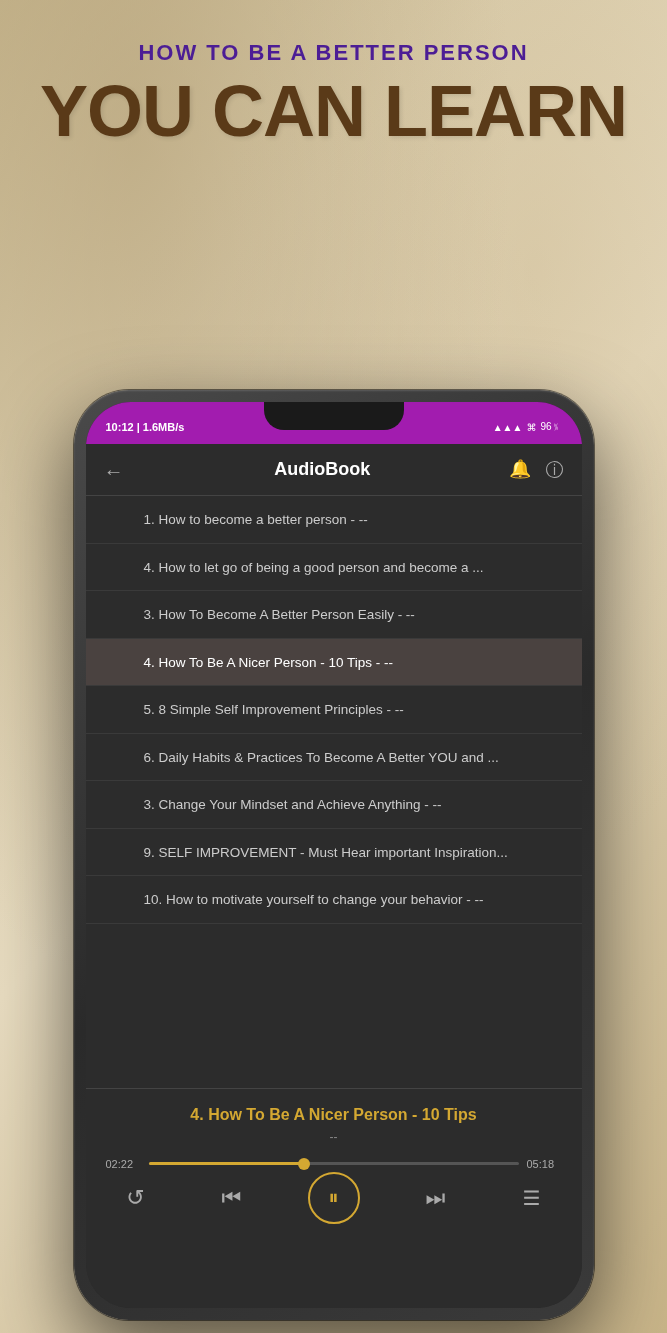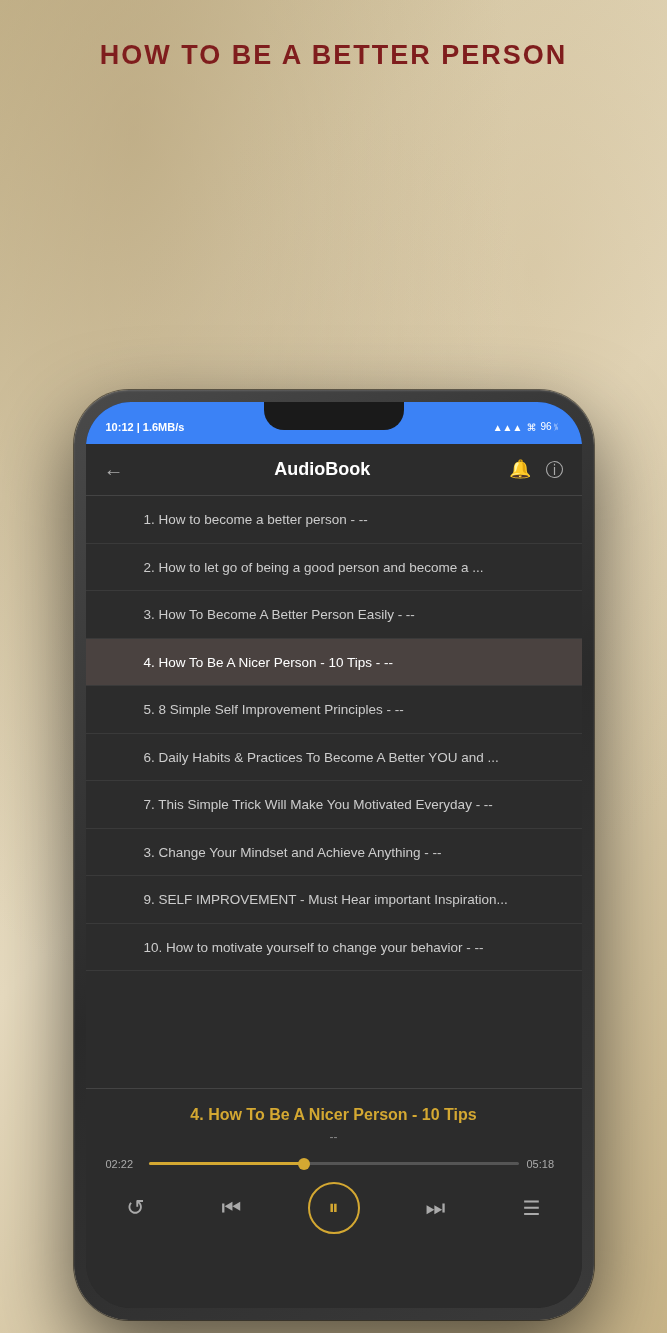--- a/index.html
+++ b/index.html
@@ -26,23 +26,23 @@
     
     .header-section {
       position: absolute;
       top: 40px;
       left: 0; right: 0;
       text-align: center;
       z-index: 10;
     }
 
     .subtitle-text {
-      font-size: 27px;
+      font-size: 22px;
       font-weight: 700;
-      color: #7f1d1d;
+      color: #4c1d95;
       letter-spacing: 2px;
       text-transform: uppercase;
       font-family: Arial, sans-serif;
       margin-bottom: 8px;
     }
 
     .main-title {
       font-size: 72px;
       font-weight: 900;
       color: #5a3a18;
@@ -99,21 +99,21 @@
       border-radius: 0 0 20px 20px;
       z-index: 20;
     }
 
     
     .status-bar {
       position: absolute;
       top: 0;
       left: 0; right: 0;
       height: 42px;
-      background: #3b82f6;
+      background: #a21caf;
       display: flex;
       align-items: center;
       padding: 8px 20px 0;
       z-index: 15;
     }
 
     .status-time {
       font-size: 11px;
       color: #ffffff;
       font-weight: 600;
@@ -225,21 +225,21 @@
       font-size: 12px;
       text-align: center;
       margin-bottom: 14px;
     }
 
     
     .progress-container {
       display: flex;
       align-items: center;
       gap: 8px;
-      margin-bottom: 12px;
+      margin-bottom: 2px;
     }
 
     .progress-time {
       color: #aaa;
       font-size: 11px;
       min-width: 35px;
     }
 
     .progress-track {
       flex: 1;
@@ -310,21 +310,21 @@
     }
   </style>
 </head>
 <body>
 
 <div class="bg"></div>
 
 <div class="header-section">
   <div class="subtitle-text">HOW TO BE A BETTER PERSON</div>
   <div class="main-title">
-    <br>
+    <span>YOU CAN LEARN</span><br>
   </div>
 </div>
 
 <div class="phone-container">
   <div class="phone-shell">
     <div class="phone-screen">
 
       <div class="notch"></div>
 
       <div class="status-bar">
@@ -344,36 +344,33 @@
           <span class="header-icon">ⓘ</span>
         </div>
       </div>
 
       <div class="track-list">
 
         <div class="track-item">
           <span class="track-item-text">1. How to become a better person - --</span>
         </div>
         <div class="track-item">
-          <span class="track-item-text">2. How to let go of being a good person and become a ...</span>
+          <span class="track-item-text">4. How to let go of being a good person and become a ...</span>
         </div>
         <div class="track-item">
           <span class="track-item-text">3. How To Become A Better Person Easily - --</span>
         </div>
         <div class="track-item active">
           <span class="track-item-text">4. How To Be A Nicer Person - 10 Tips - --</span>
         </div>
         <div class="track-item">
           <span class="track-item-text">5. 8 Simple Self Improvement Principles - --</span>
         </div>
         <div class="track-item">
           <span class="track-item-text">6. Daily Habits &amp; Practices To Become A Better YOU and ...</span>
-        </div>
-        <div class="track-item">
-          <span class="track-item-text">7. This Simple Trick Will Make You Motivated Everyday - --</span>
         </div>
         <div class="track-item">
           <span class="track-item-text">3. Change Your Mindset and Achieve Anything - --</span>
         </div>
         <div class="track-item">
           <span class="track-item-text">9. SELF IMPROVEMENT - Must Hear important Inspiration...</span>
         </div>
         <div class="track-item">
           <span class="track-item-text">10. How to motivate yourself to change your behavior - --</span>
         </div>

